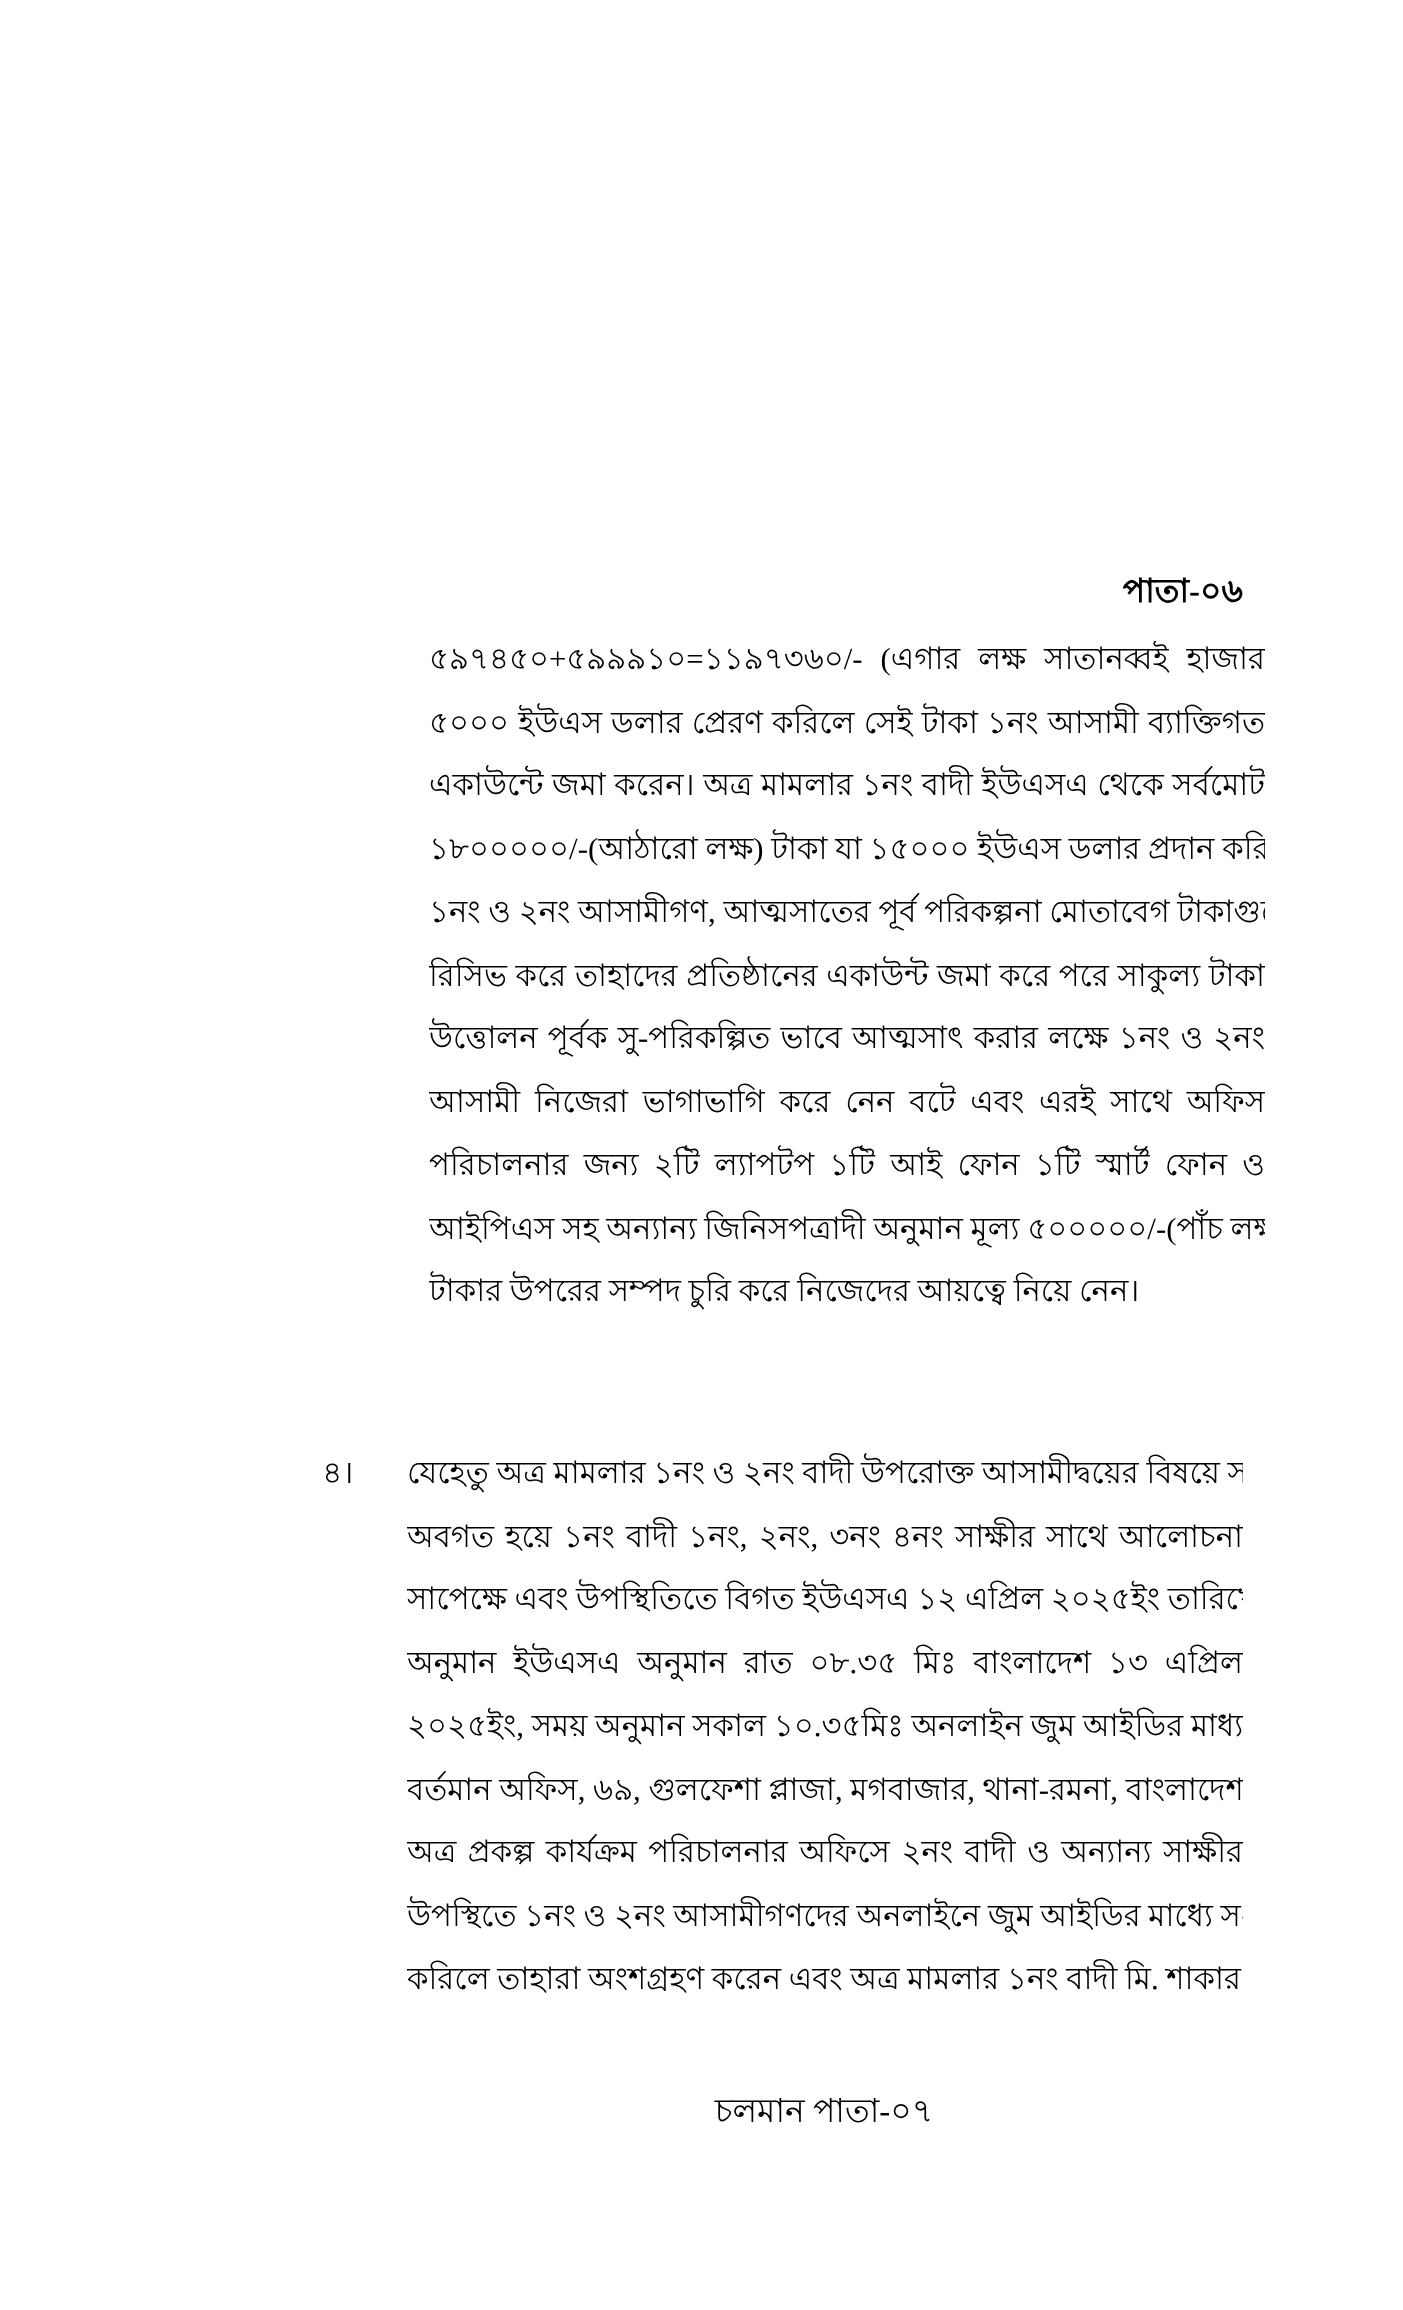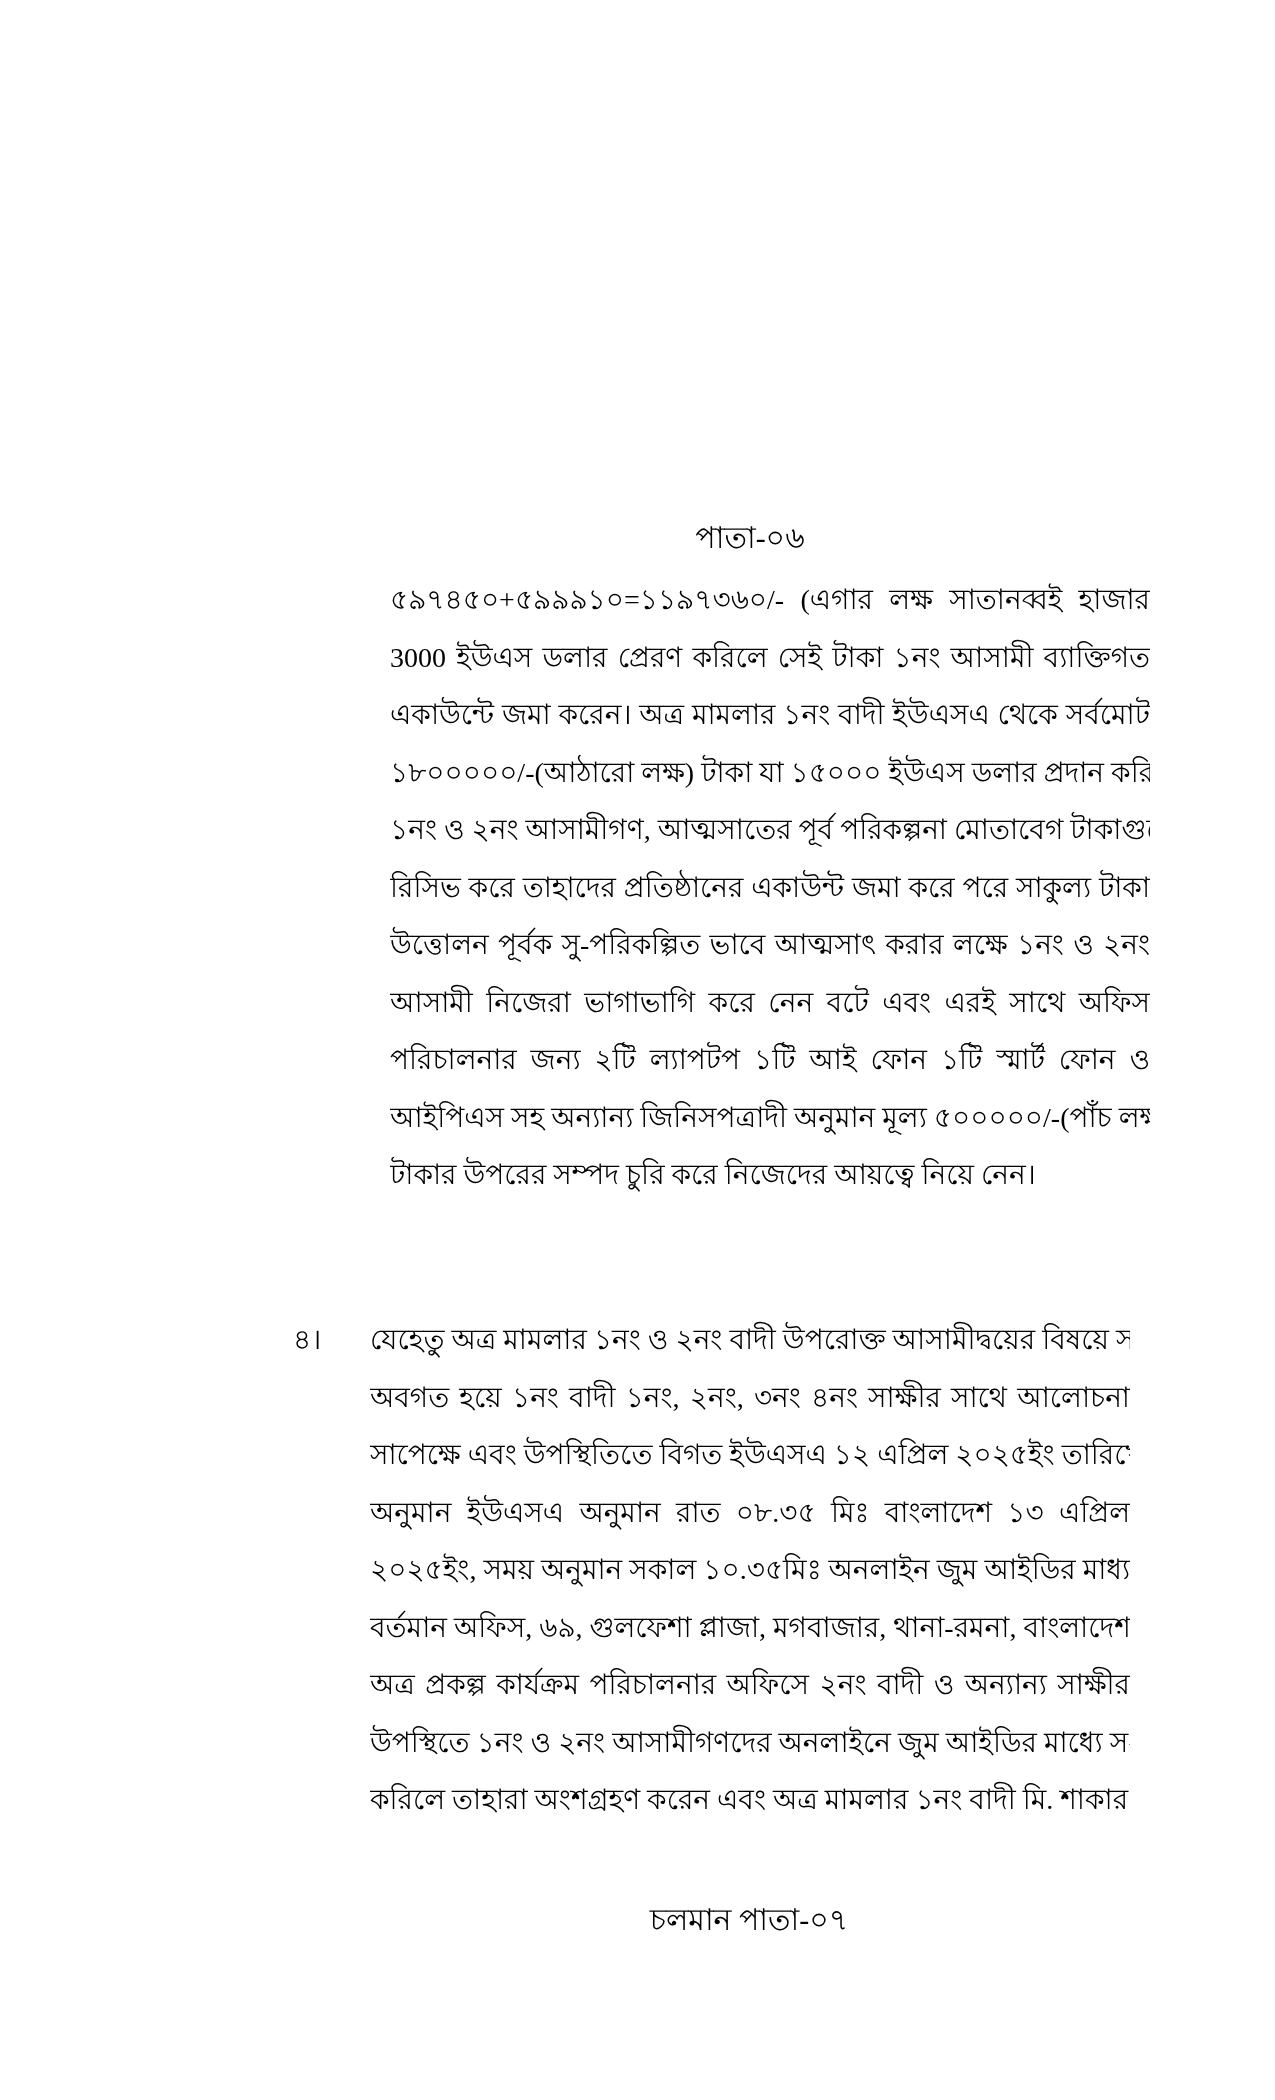--- a/index.html
+++ b/index.html
@@ -16,23 +16,24 @@
     font-family: "Liberation Serif", "DejaVu Serif", serif;
     overflow: hidden;
   }
   .doc-header {
     position: absolute;
     top: 516px;
     left: 370px;
     width: 760px;
     height: 44px;
     line-height: 44px;
-    text-align: center;
+    text-align: right;
     font-size: 30px;
     white-space: nowrap;
+    font-weight: bold;
   }
   .para {
     position: absolute;
     left: 370px;
     width: 760px;
     font-size: 28px;
   }
   .para .line {
     height: 57.5px;
     line-height: 57.5px;
@@ -69,21 +70,21 @@
 </style>
 </head>
 <body>
 
 <div class="page">
 
   <div class="doc-header">পাতা-০৬</div>
 
   <div class="para para1">
       <div class="line">৫৯৭৪৫০+৫৯৯৯১০=১১৯৭৩৬০/- (এগার লক্ষ সাতানব্বই হাজার</div>
-      <div class="line">3000 ইউএস ডলার প্রেরণ করিলে সেই টাকা ১নং আসামী ব্যাক্তিগত</div>
+      <div class="line">৫০০০ ইউএস ডলার প্রেরণ করিলে সেই টাকা ১নং আসামী ব্যাক্তিগত</div>
       <div class="line">একাউন্টে জমা করেন। অত্র মামলার ১নং বাদী ইউএসএ থেকে সর্বমোট</div>
       <div class="line">১৮০০০০০/-(আঠারো লক্ষ) টাকা যা ১৫০০০ ইউএস ডলার প্রদান করিলে</div>
       <div class="line">১নং ও ২নং আসামীগণ, আত্মসাতের পূর্ব পরিকল্পনা মোতাবেগ টাকাগুলো</div>
       <div class="line">রিসিভ করে তাহাদের প্রতিষ্ঠানের একাউন্ট জমা করে পরে সাকুল্য টাকা</div>
       <div class="line">উত্তোলন পূর্বক সু-পরিকল্পিত ভাবে আত্মসাৎ করার লক্ষে ১নং ও ২নং</div>
       <div class="line">আসামী নিজেরা ভাগাভাগি করে নেন বটে এবং এরই সাথে অফিস</div>
       <div class="line">পরিচালনার জন্য ২টি ল্যাপটপ ১টি আই ফোন ১টি স্মার্ট ফোন ও</div>
       <div class="line">আইপিএস সহ অন্যান্য জিনিসপত্রাদী অনুমান মূল্য ৫০০০০০/-(পাঁচ লক্ষ)</div>
       <div class="line">টাকার উপরের সম্পদ চুরি  করে নিজেদের আয়ত্বে নিয়ে নেন।</div>
     </div>

